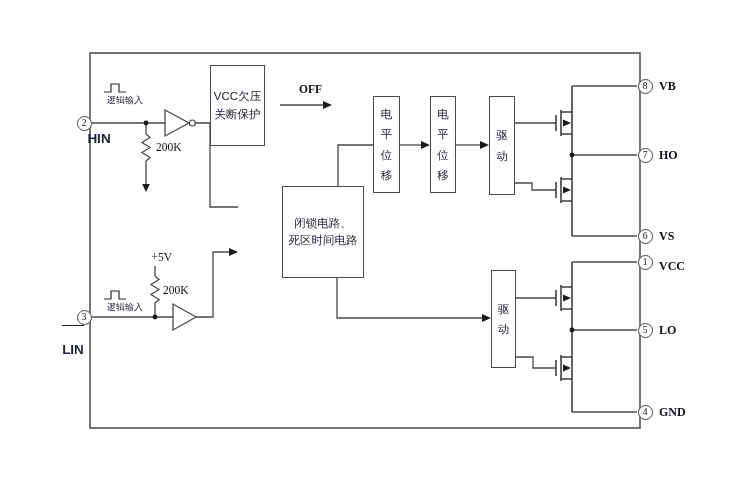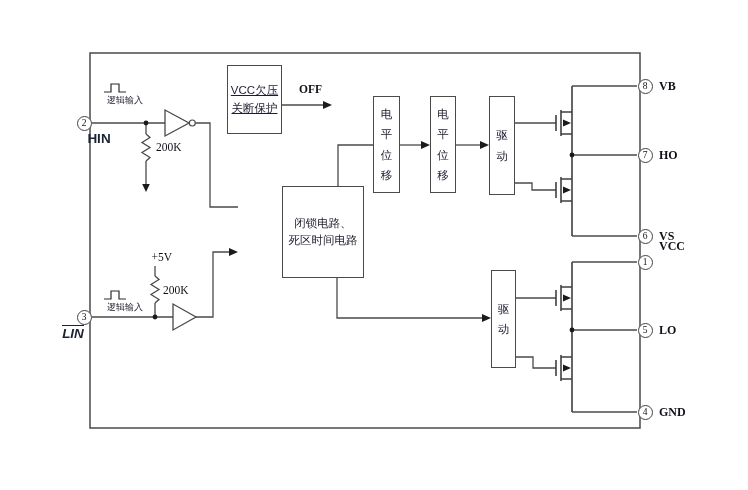--- a/index.html
+++ b/index.html
@@ -12,21 +12,21 @@
   .vblock span{display:block;width:1em;word-break:break-all;line-height:1.75;font-size:11.5px;text-align:right;}
   .lbl{position:absolute;font-size:9px;color:#1c1c2e;text-align:right;}
   .serif{font-family:"Liberation Serif",serif;font-size:11.5px;color:#101018;}
   .bold{font-weight:bold;}
   .pin{position:absolute;width:15px;height:15px;border:1.2px solid #444;border-radius:50%;
        background:#fff;display:flex;align-items:center;justify-content:center;
        font-family:"Liberation Serif",serif;font-size:9.5px;color:#101018;box-sizing:border-box;}
   .pinname{position:absolute;font-family:"Liberation Serif",serif;font-size:12px;font-weight:600;
            color:#101018;line-height:14px;}
   .sigl{position:absolute;font-size:13.5px;font-weight:bold;color:#1a2233;width:34px;text-align:center;}
-  .overline{display:inline-block;border-top:1.6px solid #1a2233;padding-top:0px;font-style:italic;}
+  .overline{display:inline-block;border-top:1.6px solid #1a2233;padding-top:16px;}
 </style>
 </head>
 <body>
 
 <div id="canvas">
 
   <svg width="748" height="490" viewBox="0 0 748 490">
 
     <rect x="90" y="53" width="550" height="375" fill="none" stroke="#4a4a4a" stroke-width="1.5"></rect>
 
@@ -124,21 +124,21 @@
     </g>
 
     <g fill="#1a1a1a">
       <circle cx="146" cy="123" r="2.4"></circle>
       <circle cx="155" cy="317" r="2.4"></circle>
       <circle cx="572" cy="155" r="2.4"></circle>
       <circle cx="572" cy="330" r="2.4"></circle>
     </g>
   </svg>
 
-  <div class="block" style="left:227px;top:65px;width:55px;height:69px;text-decoration:underline;">
+  <div class="block" style="left:210px;top:65px;width:55px;height:81px;">
     <span>VCC欠压</span>
     <span>关断保护</span>
   </div>
 
   <div class="block vblock" style="left:373px;top:96px;width:27px;height:97px;">
     <span>电平位移</span>
   </div>
 
   <div class="block vblock" style="left:430px;top:96px;width:26px;height:97px;">
     <span>电平位移</span>
@@ -187,21 +187,21 @@
   <div class="pinname" style="left:659px;top:148px;">HO</div>
 
   <div class="pin" style="left:637.5px;top:228.5px;">
     <span>6</span>
   </div>
   <div class="pinname" style="left:659px;top:229px;">VS</div>
 
   <div class="pin" style="left:637.5px;top:254.5px;">
     <span>1</span>
   </div>
-  <div class="pinname" style="left:659px;top:239px;">VCC</div>
+  <div class="pinname" style="left:659px;top:259px;">VCC</div>
 
   <div class="pin" style="left:637.5px;top:322.5px;">
     <span>5</span>
   </div>
   <div class="pinname" style="left:659px;top:323px;">LO</div>
 
   <div class="pin" style="left:637.5px;top:404.5px;">
     <span>4</span>
   </div>
   <div class="pinname" style="left:659px;top:405px;">GND</div>

